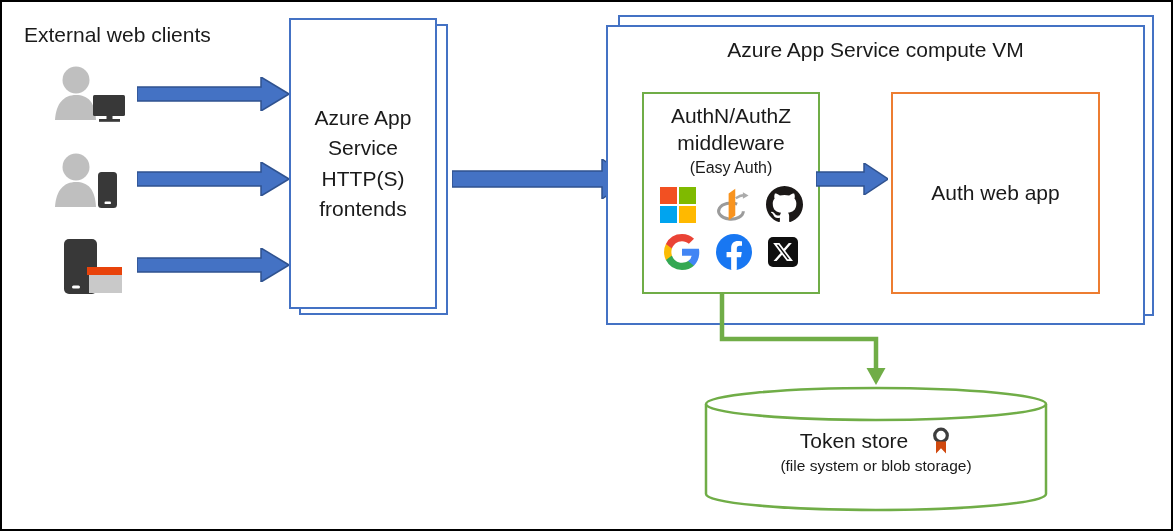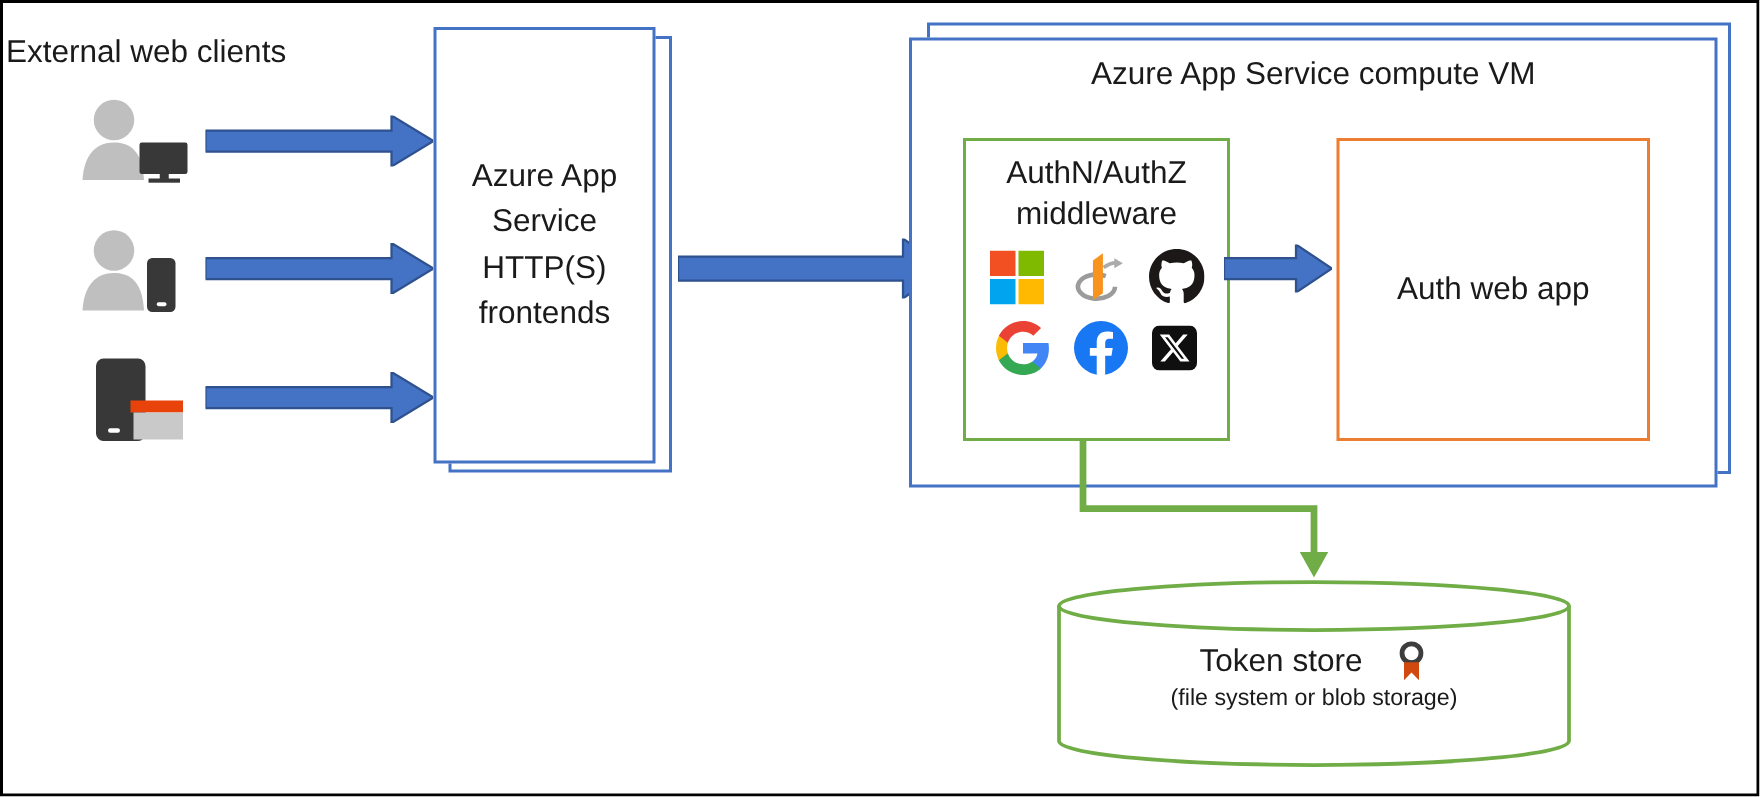--- a/index.html
+++ b/index.html
@@ -14,21 +14,21 @@
   .small{font-size:15.5px;}
   .providers-row{display:flex;justify-content:center;align-items:center;gap:16px;}
   svg{display:block;}
   .title-row{display:flex;align-items:center;justify-content:center;gap:22px;}
 </style>
 </head>
 <body>
 
 <div id="canvas">
 
-  <div class="abs lbl" style="left:2px;top:18px;">External web clients</div>
+  <div class="abs lbl" style="left:22px;top:18px;">External web clients</div>
 
   <svg class="abs" style="left:52px;top:64px;" width="72" height="56" viewBox="0 0 72 56">
     <circle cx="22" cy="14" r="13.5" fill="#BFBFBF"></circle>
     <path d="M1,54 C2,37 10,29 22,29 C34,29 41,36 42,54 Z" fill="#BFBFBF"></path>
     <rect x="39" y="29" width="32" height="21" rx="1.5" fill="#383838"></rect>
     <rect x="52.5" y="50" width="6" height="3.5" fill="#383838"></rect>
     <rect x="45" y="53" width="21" height="2.8" fill="#383838"></rect>
   </svg>
 
   <svg class="abs" style="left:52px;top:150px;" width="72" height="57" viewBox="0 0 72 57">
@@ -64,20 +64,21 @@
     <polygon points="0,12 150,12 150,0 178,20 150,40 150,28 0,28" fill="#4472C4" stroke="#2F528F" stroke-width="1.5"></polygon>
   </svg>
 
   <div class="box-blue" style="left:616px;top:13px;width:536px;height:301px;"></div>
   <div class="box-blue" style="left:604px;top:23px;width:539px;height:300px;">
     <div class="lbl" style="text-align:center;margin-top:8px;">Azure App Service compute VM</div>
   </div>
 
   <div class="box-green" style="left:630px;top:90px;width:178px;height:202px;text-align:center;margin-left:10px;">
     <div class="lbl" style="margin-top:8px;line-height:1.3;">AuthN/AuthZ middleware</div>
+    <div style="font-size:16px;margin-top:2px;">(Easy Auth)</div>
 
     <div class="providers-row" style="margin-top:9px;">
 
       <svg width="36" height="36" viewBox="0 0 36 36">
         <rect x="0" y="0" width="17" height="17" fill="#F25022"></rect>
         <rect x="19" y="0" width="17" height="17" fill="#7FBA00"></rect>
         <rect x="0" y="19" width="17" height="17" fill="#00A4EF"></rect>
         <rect x="19" y="19" width="17" height="17" fill="#FFB900"></rect>
       </svg>
 

